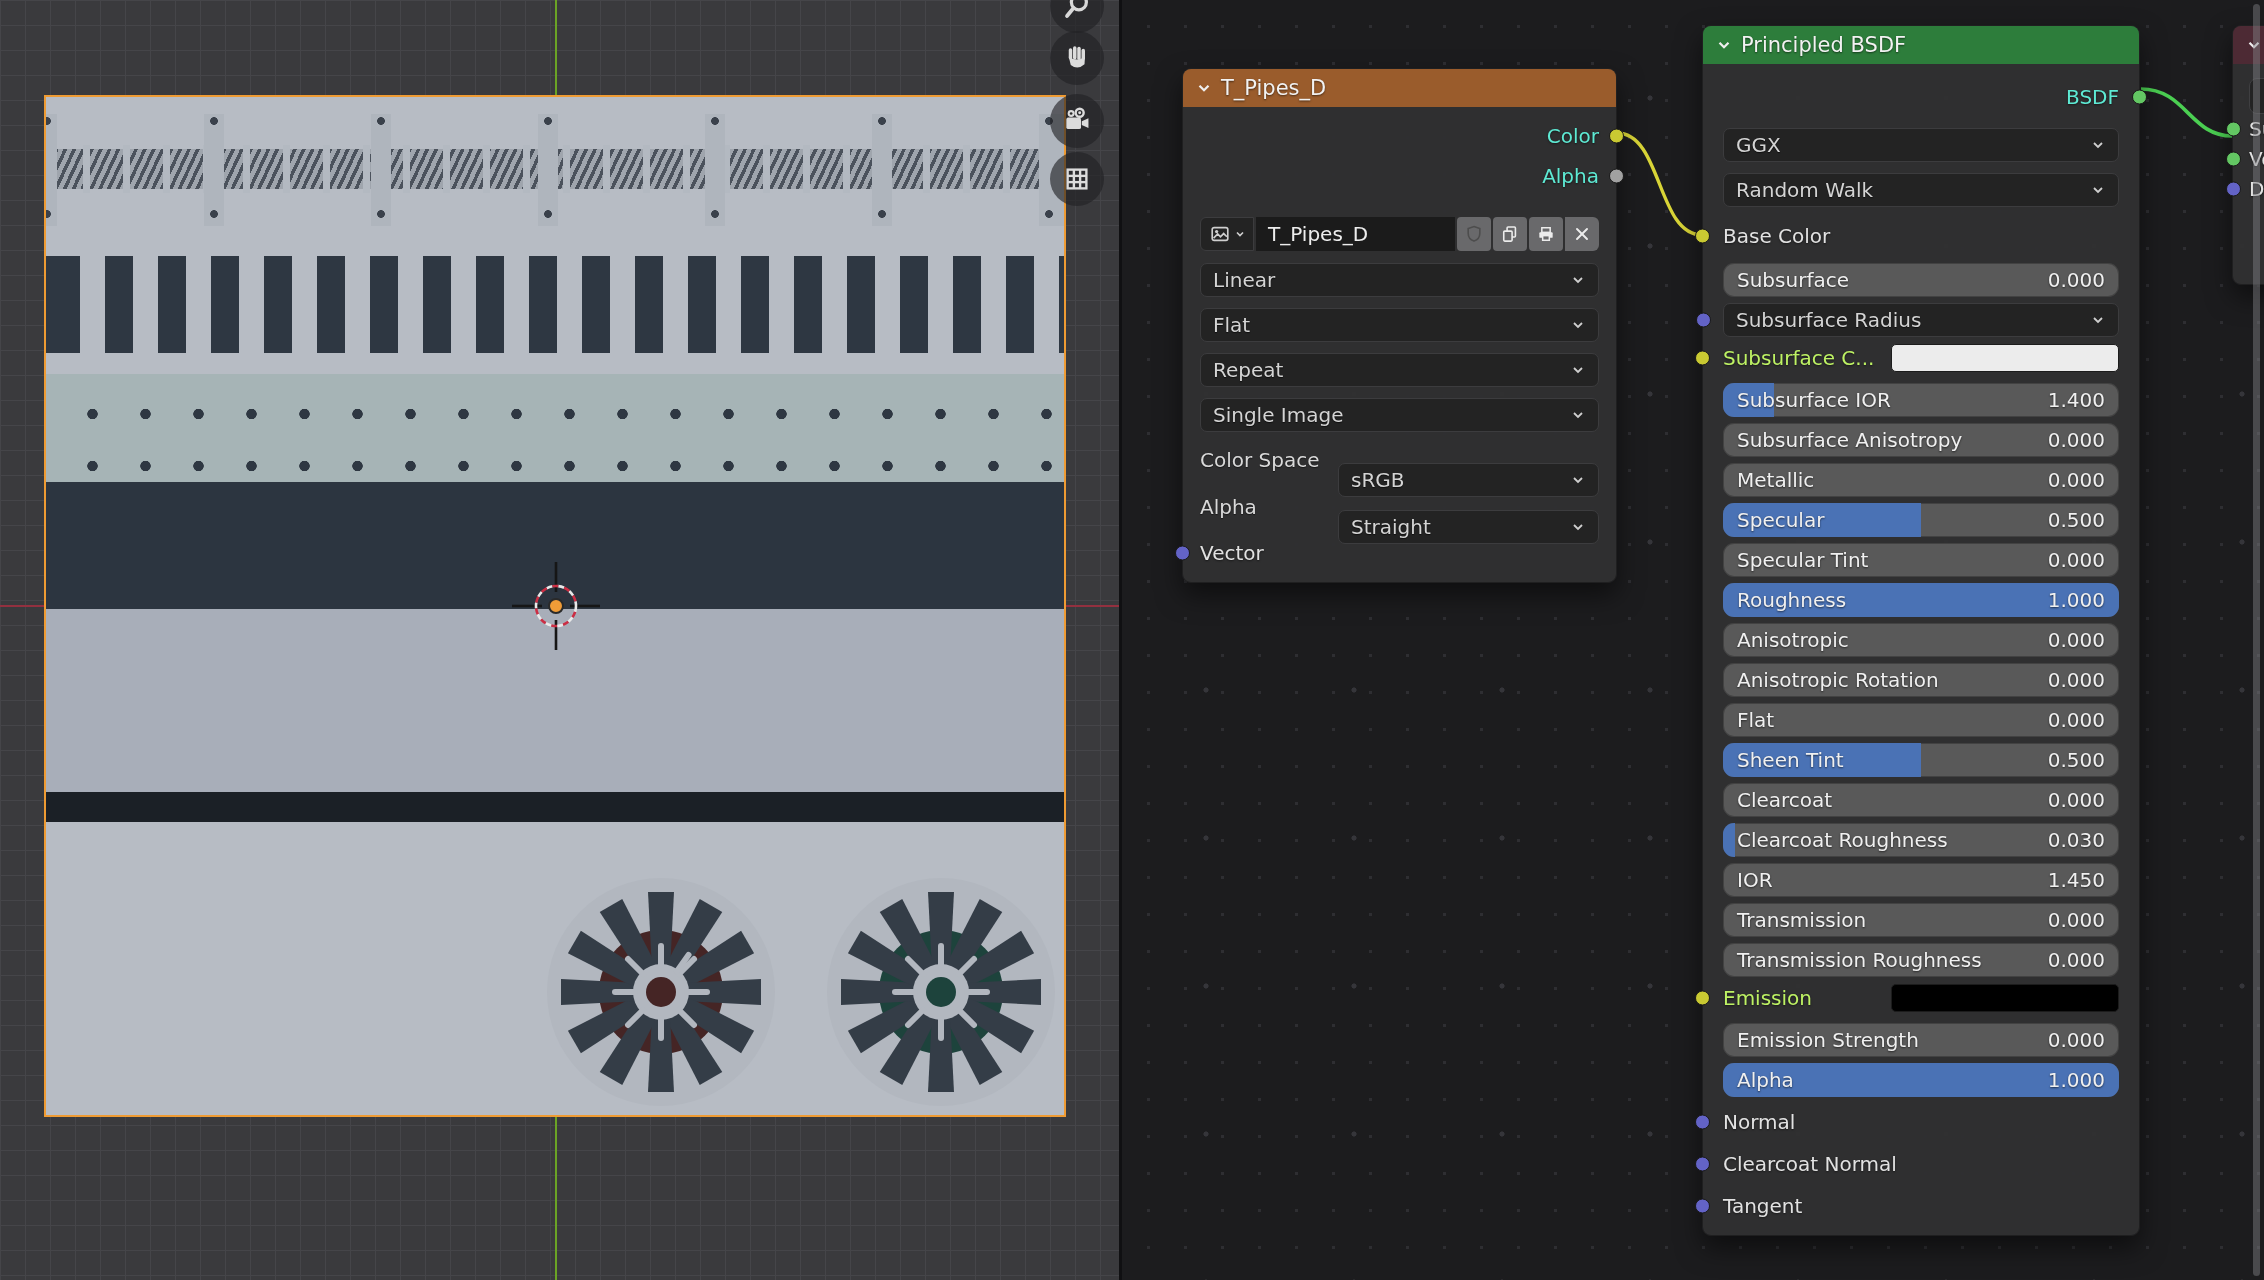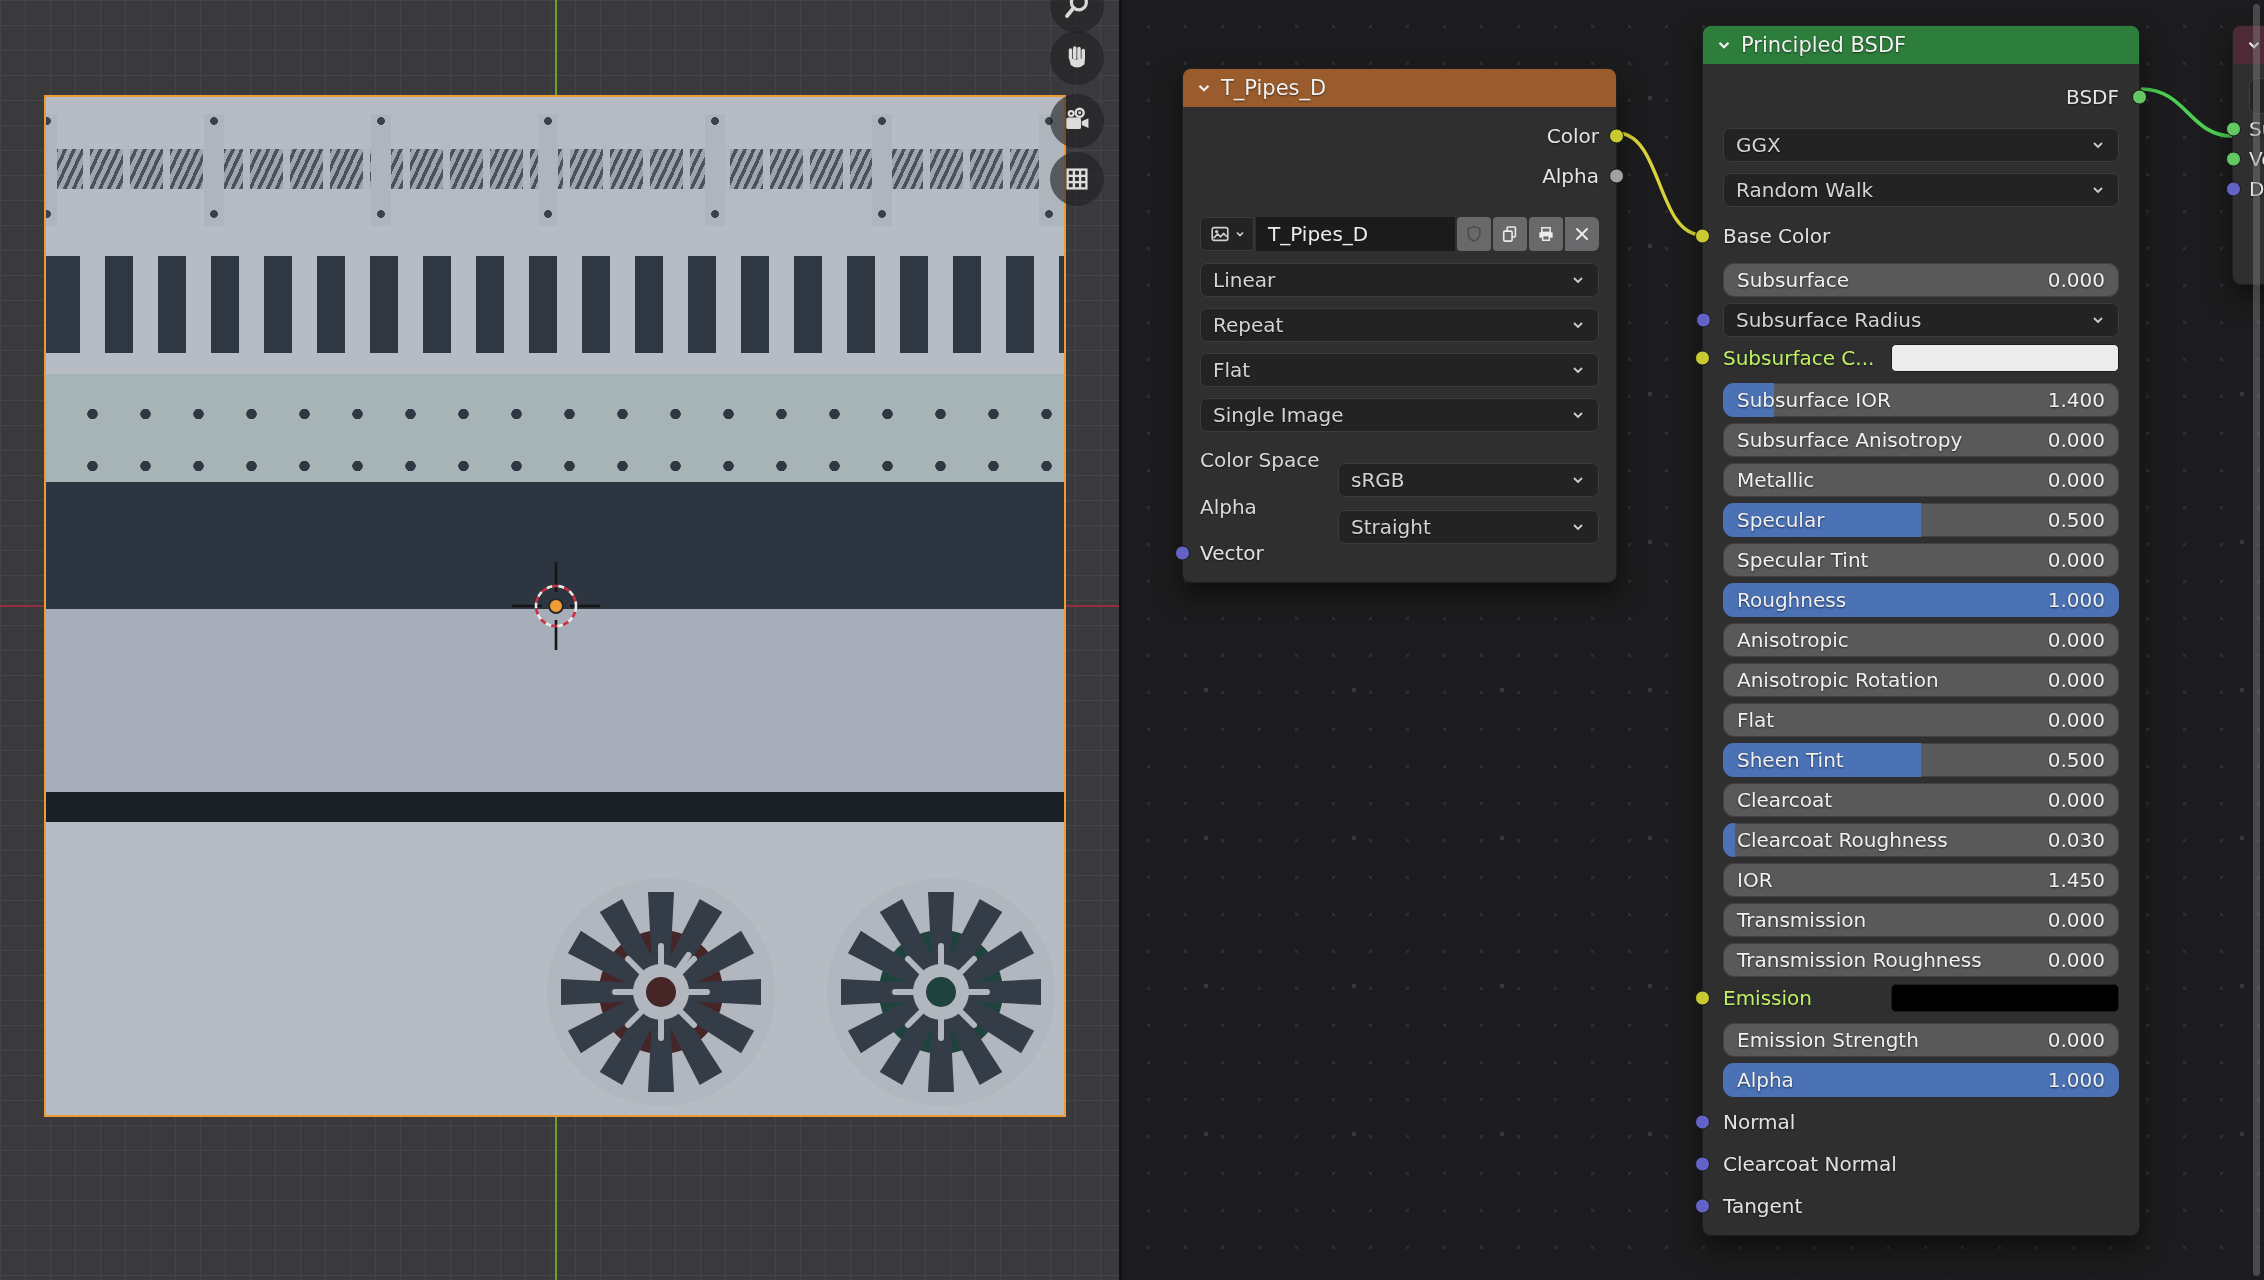--- a/index.html
+++ b/index.html
@@ -65,21 +65,21 @@
   .node{position:absolute;border-radius:9px;background:rgba(48,48,49,.96);
         box-shadow:0 12px 26px rgba(0,0,0,.5);border:1px solid #1f1f20;z-index:3;}
   .nhead{height:38px;border-radius:8px 8px 0 0;display:flex;align-items:center;
          padding:0 12px;gap:8px;color:#f2f2f2;font-size:21px;
          text-shadow:0 1px 2px rgba(0,0,0,.55);}
   .nbody{position:relative;padding:8px 0 14px 0;}
 
   .nrow{position:relative;height:34px;margin:6px 20px 0;}
   .img-node .nrow{margin:6px 17px 0;}
   .r-out{display:flex;align-items:center;justify-content:flex-end;height:30px;
-         color:#e5e5e5;font-size:20px;text-shadow:0 1px 2px rgba(0,0,0,.5);}
+         color:#5eead4;font-size:20px;text-shadow:0 1px 2px rgba(0,0,0,.5);}
   .r-lab{display:flex;align-items:center;height:30px;color:#e2e2e2;font-size:20px;
          text-shadow:0 1px 2px rgba(0,0,0,.5);}
   .r-drop{background:#232323;border:1px solid #3c3c3e;border-radius:7px;display:flex;
           align-items:center;padding:0 12px;color:#d4d4d4;font-size:20px;
           text-shadow:0 1px 1px rgba(0,0,0,.6);}
   .r-drop .chev{margin-left:auto;}
   .r-slider{background:#595959;border-radius:11px;overflow:hidden;
             box-shadow:inset 0 0 0 1px rgba(0,0,0,.25);}
   .fillbar{position:absolute;left:0;top:0;bottom:0;background:#4a72b5;}
   .r-slider .lab{position:absolute;left:14px;top:0;line-height:34px;color:#f0f0f0;
@@ -335,27 +335,27 @@
         </div>
       </div>
 
       <div class="nrow r-drop gap12">
         <span>Linear</span>
         <svg class="chev" width="16" height="16" viewBox="0 0 16 16">
           <polyline points="4,6 8,10 12,6" fill="none" stroke="#cfcfcf" stroke-width="1.8"></polyline>
         </svg>
       </div>
       <div class="nrow r-drop gap11">
+        <span>Flat</span>
+        <svg class="chev" width="16" height="16" viewBox="0 0 16 16">
+          <polyline points="4,6 8,10 12,6" fill="none" stroke="#cfcfcf" stroke-width="1.8"></polyline>
+        </svg>
+      </div>
+      <div class="nrow r-drop gap11">
         <span>Repeat</span>
-        <svg class="chev" width="16" height="16" viewBox="0 0 16 16">
-          <polyline points="4,6 8,10 12,6" fill="none" stroke="#cfcfcf" stroke-width="1.8"></polyline>
-        </svg>
-      </div>
-      <div class="nrow r-drop gap11">
-        <span>Flat</span>
         <svg class="chev" width="16" height="16" viewBox="0 0 16 16">
           <polyline points="4,6 8,10 12,6" fill="none" stroke="#cfcfcf" stroke-width="1.8"></polyline>
         </svg>
       </div>
       <div class="nrow r-drop gap11">
         <span>Single Image</span>
         <svg class="chev" width="16" height="16" viewBox="0 0 16 16">
           <polyline points="4,6 8,10 12,6" fill="none" stroke="#cfcfcf" stroke-width="1.8"></polyline>
         </svg>
       </div>

